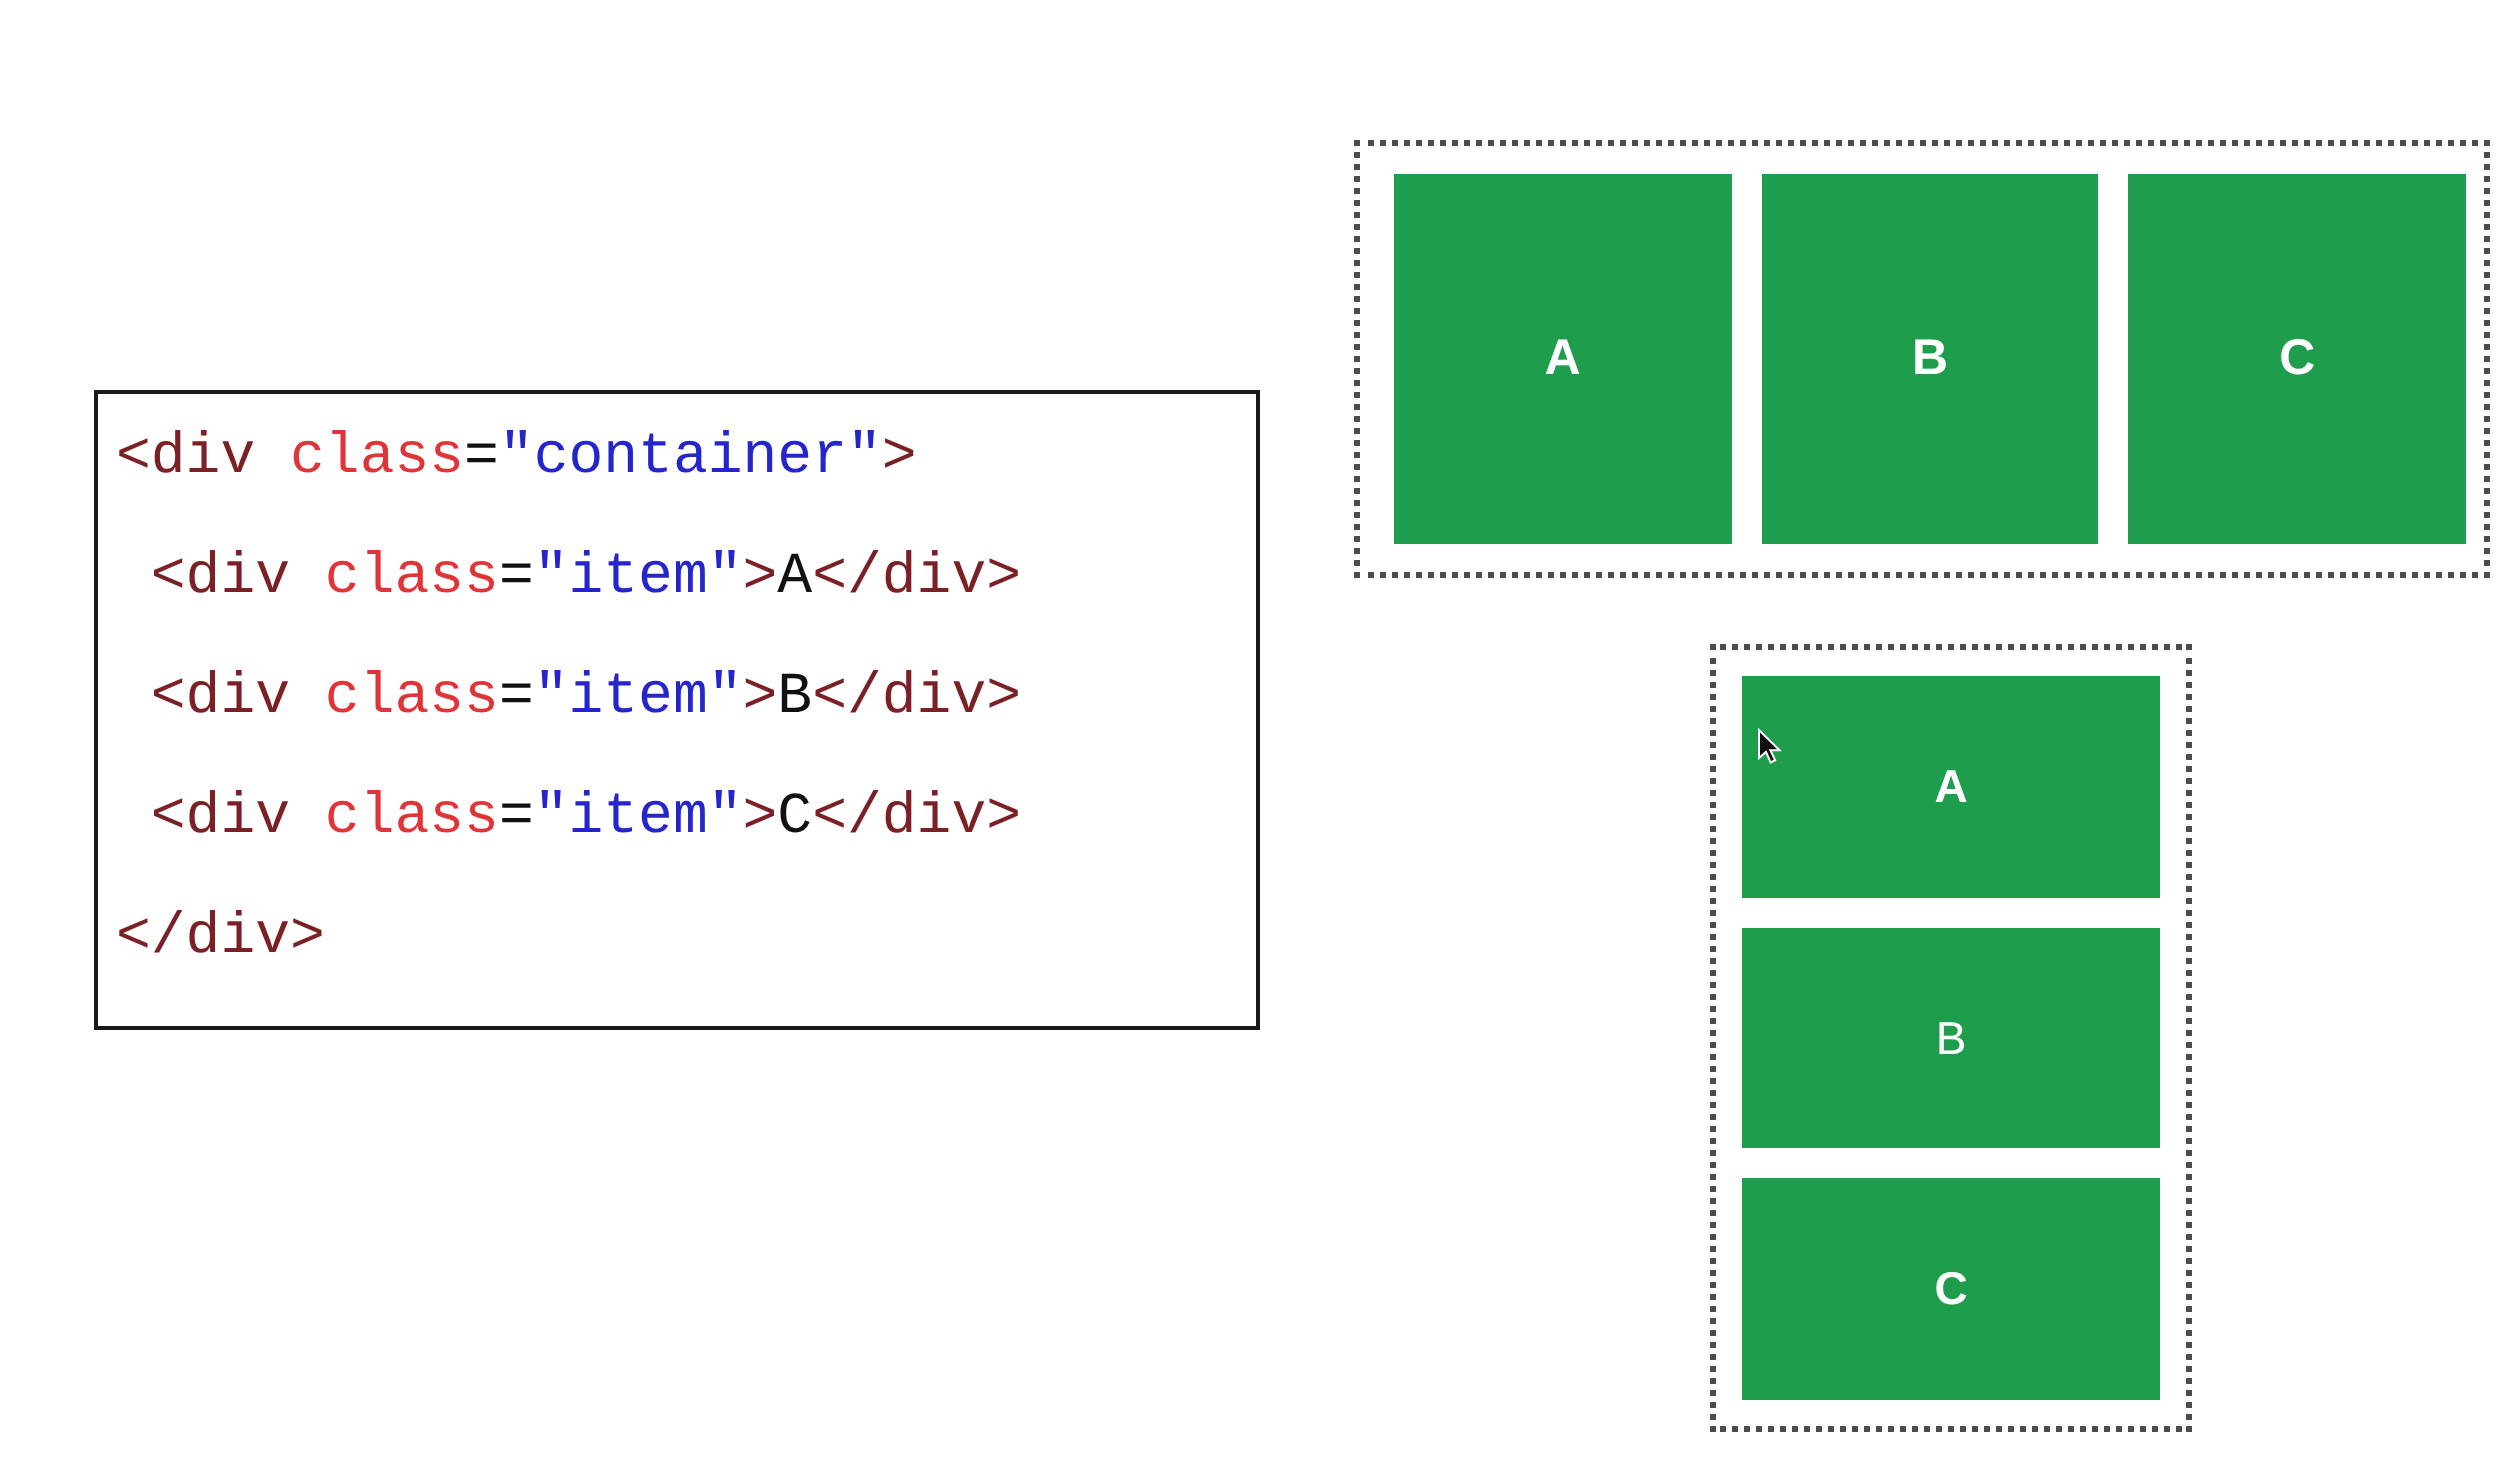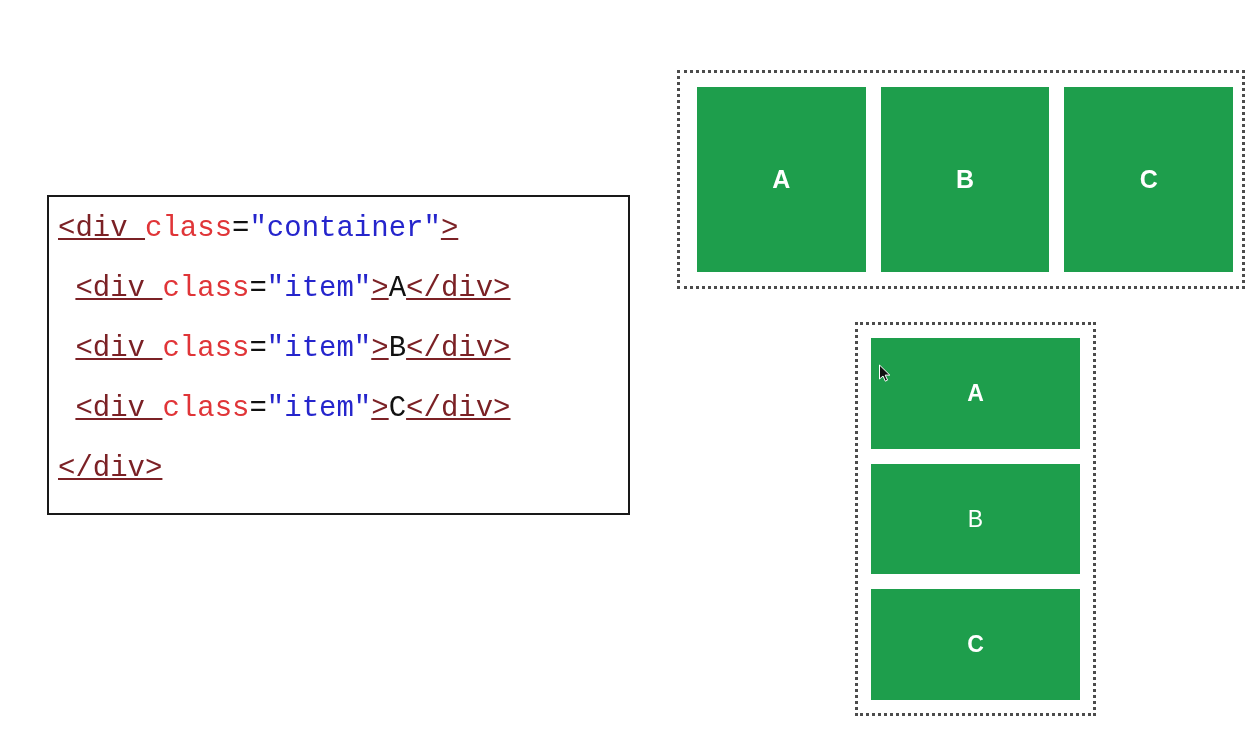--- a/index.html
+++ b/index.html
@@ -22,21 +22,21 @@
     width: 583px; height: 320px;
     border: 2px solid var(--code-border, #191919);
     background: #ffffff;
     font-family: "Liberation Mono", "DejaVu Sans Mono", monospace;
     font-size: 29px;
     line-height: 60px;
     padding: 2px 0 0 9px;
     white-space: pre;
   }
   .code-line { white-space: pre; }
-  .tok-tag   { color: var(--tag,   #7b2125); text-decoration: underline; }
+  .tok-tag   { color: var(--tag,   #7b2125); }
   .tok-attr  { color: var(--attr,  #e03538); }
   .tok-value { color: var(--value, #2525cc); }
   .tok-plain { color: var(--plain, #111111); }
 
   
   .row-container {
     position: absolute;
     left: 677px; top: 70px;
     width: 568px; height: 219px;
     border: 3px dotted var(--dot, #4c4c4c);

